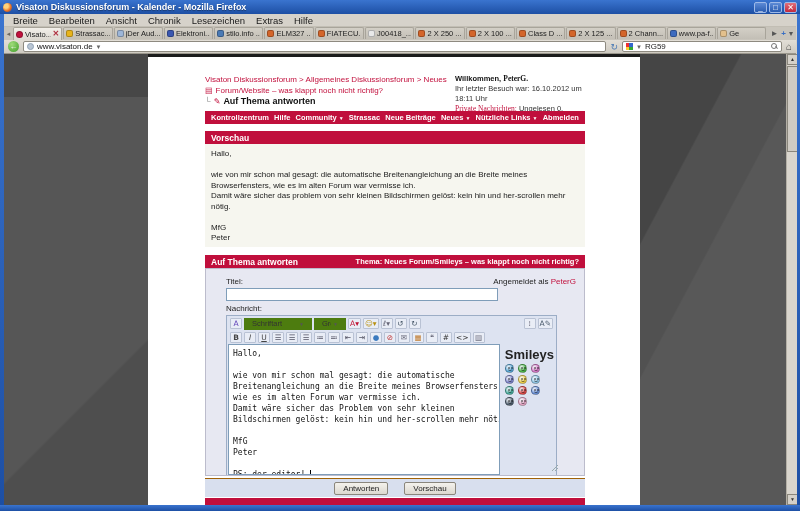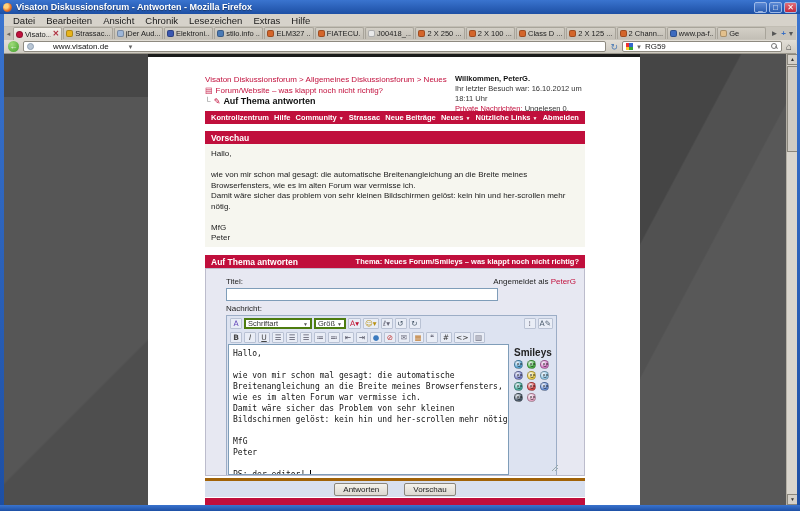--- a/index.html
+++ b/index.html
@@ -54,21 +54,21 @@
   .urlbar{
     position:absolute; left:4px; top:40px; width:792px; height:14px;
     background:linear-gradient(#e2ded6,#cfcbc2); border-bottom:1px solid #9a968c;
     display:flex; align-items:center; gap:4px; padding:0 4px;
   }
   .backbtn{ width:11px; height:11px; border-radius:50%;
     background:radial-gradient(circle at 35% 30%,#9fdc7a,#3e9c28); color:#fff; font-size:8px;
     line-height:11px; text-align:center; flex:0 0 auto;}
   .urlfield{
     flex:1; height:11px; background:#fff; border:1px solid #8e8a80; border-radius:2px;
-    display:flex; align-items:center; gap:19px; padding:0 3px; font-size:8px;
+    display:flex; align-items:center; gap:3px; padding:0 3px; font-size:8px;
   }
   .globe{ width:7px; height:7px; border-radius:50%; background:#b9c6d4; border:1px solid #8fa0b4; flex:0 0 auto;}
   .url-domain{ color:#111; }
   .url-path{ color:#8a8a8a; flex:1; white-space:nowrap; overflow:hidden;}
   .url-drop{ font-size:6px; color:#666; }
   .reloadbtn{ font-size:9px; color:#4a7ab5; flex:0 0 auto;}
   .searchbox{
     width:160px; height:11px; background:#fff; border:1px solid #8e8a80; border-radius:2px;
     display:flex; align-items:center; gap:3px; padding:0 3px; flex:0 0 auto; font-size:8px;
   }
@@ -102,21 +102,21 @@
   .content{ position:absolute; left:57px; top:0; width:380px; height:451px;}
   
   .crumbs{ position:absolute; left:0; top:20px; width:245px; font-size:8px; color:#c2103d;}
   .crumbs .line{ display:flex; align-items:center; gap:3px; line-height:11px;}
   .pages-icon{ color:#c2103d; font-size:8px; }
   .reply-action{ font-size:9px; font-weight:bold; color:#111; }
   .reply-icon{ color:#c2103d; font-size:8px; }
   .lmark{ color:#888; font-size:8px; }
   .welcome{ position:absolute; left:250px; top:20px; width:130px; font-size:7.5px; color:#333; line-height:10px;}
   .welcome b{ color:#111; }
-  .redlink{ color:#c2103d; }
+  .redlink{ color:#c2103d;font-family:Liberation Serif, serif; }
   
   .navbar{
     position:absolute; left:0; top:57px; width:380px; height:13px; background:#c00f3c;
     display:flex; align-items:center; justify-content:space-between; padding:0 6px;
   }
   .nav-item{ color:#fff; font-weight:bold; font-size:7.5px; white-space:nowrap; display:flex; align-items:center; gap:2px;}
   .nav-item .dd{ font-size:5px; }
   
   .sec-head{
     position:absolute; left:0; width:380px; height:13px; background:#c00f3c; color:#fff;
@@ -147,46 +147,46 @@
   .editor{ width:331px; height:161px; border:1px solid #9cadc6; background:#dde3f1; }
   .ed-row{ display:flex; align-items:center; gap:2px; padding:1px 3px; height:15px;}
   .ed-row.r2{ height:13px; padding-top:0;}
   .ed-btn{
     min-width:12px; height:11px; border:1px solid #b9c2d4; background:#e9edf6; color:#444;
     font-size:7.5px; line-height:9px; text-align:center; border-radius:1px; padding:0 1px;
     font-family:"DejaVu Sans",sans-serif;
   }
   .ed-btn.b{ font-weight:bold; } .ed-btn.i{ font-style:italic; } .ed-btn.u{ text-decoration:underline; }
   .ed-select{
-    height:11px; background:#fff; border:2px solid #4d7c0f; font-size:7.5px; color:#333;
+    height:11px; background:#fff; border:6px solid #4d7c0f; font-size:7.5px; color:#333;
     display:flex; align-items:center; justify-content:space-between; padding:0 2px; gap:2px;
   }
   .ed-select .dd{ font-size:5px; color:#555; }
   .ed-spacer{ flex:1; }
   .ed-content{ display:flex; height:131px; }
   .msg-area{
     width:281px; height:100%; background:#fff; border:1px solid #7f9db9; margin-left:1px;
     font-family:"DejaVu Sans Mono","Liberation Mono",monospace; font-size:8px; line-height:11px;
     color:#111; padding:3px 4px; white-space:pre; overflow:hidden;
   }
   .caret{ display:inline-block; width:1px; height:8px; background:#000; vertical-align:-1px;}
   .smilepanel{ flex:1; padding:3px 2px 0 5px; }
-  .smile-label{ font-size:10px; font-weight:bold; color:#222; margin-bottom:2px;}
+  .smile-label{ font-size:13px; font-weight:bold; color:#222; margin-bottom:2px;}
   .smilegrid{ display:grid; grid-template-columns:repeat(3,11px); gap:2px; }
   .smiley{ width:9px; height:9px; border-radius:50%; position:relative; border:1px solid rgba(0,0,0,.3);}
   .smiley::after{ content:''; position:absolute; left:2px; top:2px; width:2px; height:2px;
     border-radius:50%; box-shadow:3px 0 0 rgba(0,0,0,.55), 0 0 0 rgba(0,0,0,.55);
     background:rgba(0,0,0,.55);}
   .smiley::before{ content:''; position:absolute; left:2px; bottom:1px; width:4px; height:2px;
     border-bottom:1px solid rgba(0,0,0,.55); border-radius:0 0 4px 4px;}
   .resize-handle{ position:absolute; right:26px; bottom:4px; width:7px; height:7px;
     background:linear-gradient(135deg, transparent 50%, #9aa 50% 60%, transparent 60% 75%, #9aa 75% 85%, transparent 85%);}
   .btnbar{
     position:absolute; left:0; top:424px; width:380px; height:19px; background:#d8dfee;
-    border-top:3px solid #a16207; display:flex; align-items:center; justify-content:center; gap:16px;
+    border-top:1px solid #a16207; display:flex; align-items:center; justify-content:center; gap:16px;
   }
   .form-btn{
     height:13px; background:linear-gradient(#f4f2ec,#dcd8d0); border:1px solid #8a867c;
     border-radius:2px; font-size:8px; color:#222; padding:0 8px; font-family:"Liberation Sans",sans-serif;
   }
   .nextbar{ position:absolute; left:0; top:444px; width:380px; height:7px; background:#c00f3c; }
   
   .scrollbar{
     position:absolute; left:786px; top:54px; width:11px; height:451px; background:#d9d5cd;
     border-left:1px solid #b4b0a6;
@@ -202,30 +202,30 @@
   .brd.r{ left:797px; top:14px; width:3px; height:491px; }
   .brd.b{ left:0; top:505px; width:800px; height:6px; }
 </style>
 </head>
 <body>
 
 <div id="app">
 
   <div class="titlebar">
     <span class="ff-icon"></span>
-    <span class="title-text">Visaton Diskussionsforum - Antworten - Mozilla Firefox</span>
+    <span class="title-text">Visaton Diskussionsforum - Kalender - Mozilla Firefox</span>
     <span class="winbtns">
       <span class="winbtn">_</span>
       <span class="winbtn">□</span>
       <span class="winbtn close">✕</span>
     </span>
   </div>
 
   <div class="menubar" id="menubar">
-      <span class="menu-item">Datei</span>
+      <span class="menu-item">Breite</span>
       <span class="menu-item">Bearbeiten</span>
       <span class="menu-item">Ansicht</span>
       <span class="menu-item">Chronik</span>
       <span class="menu-item">Lesezeichen</span>
       <span class="menu-item">Extras</span>
       <span class="menu-item">Hilfe</span>
     </div>
 
   <div class="tabstrip">
     <span class="tabscroll">◄</span>

